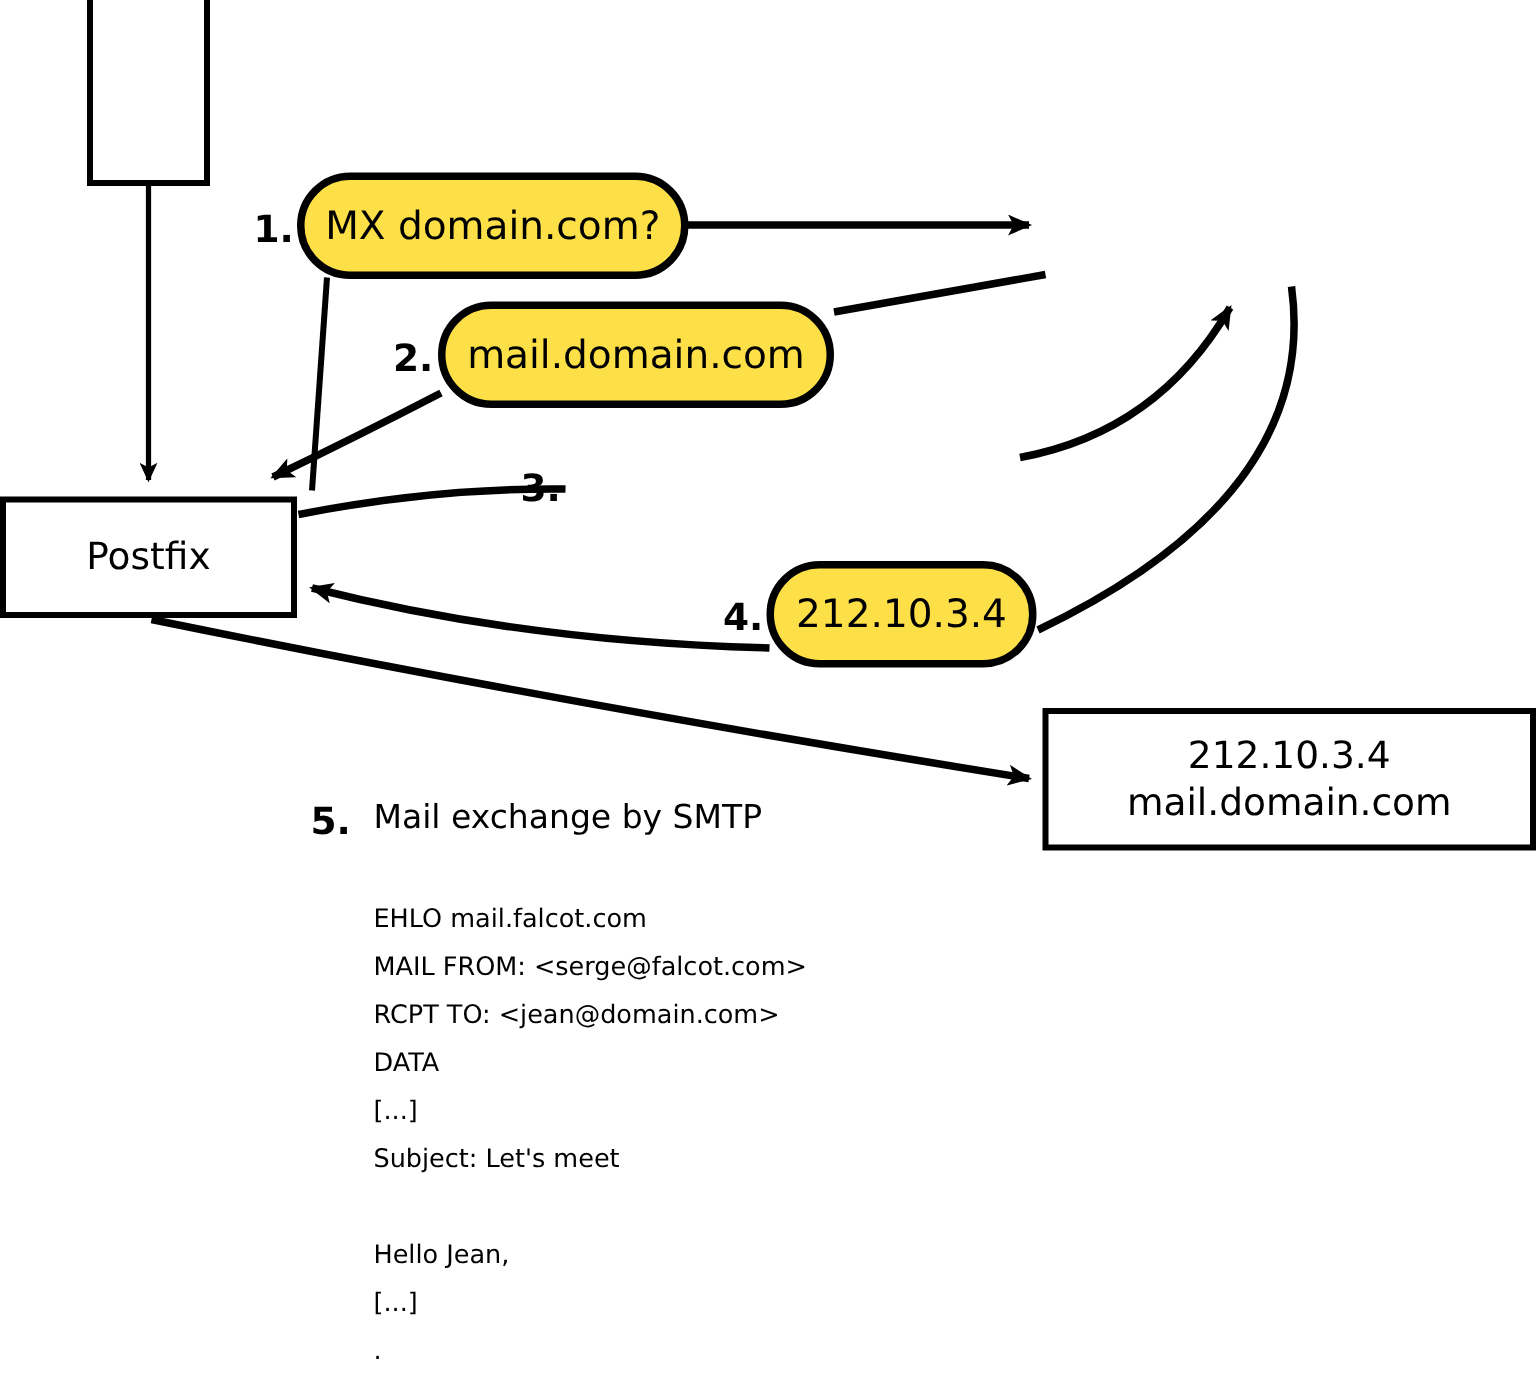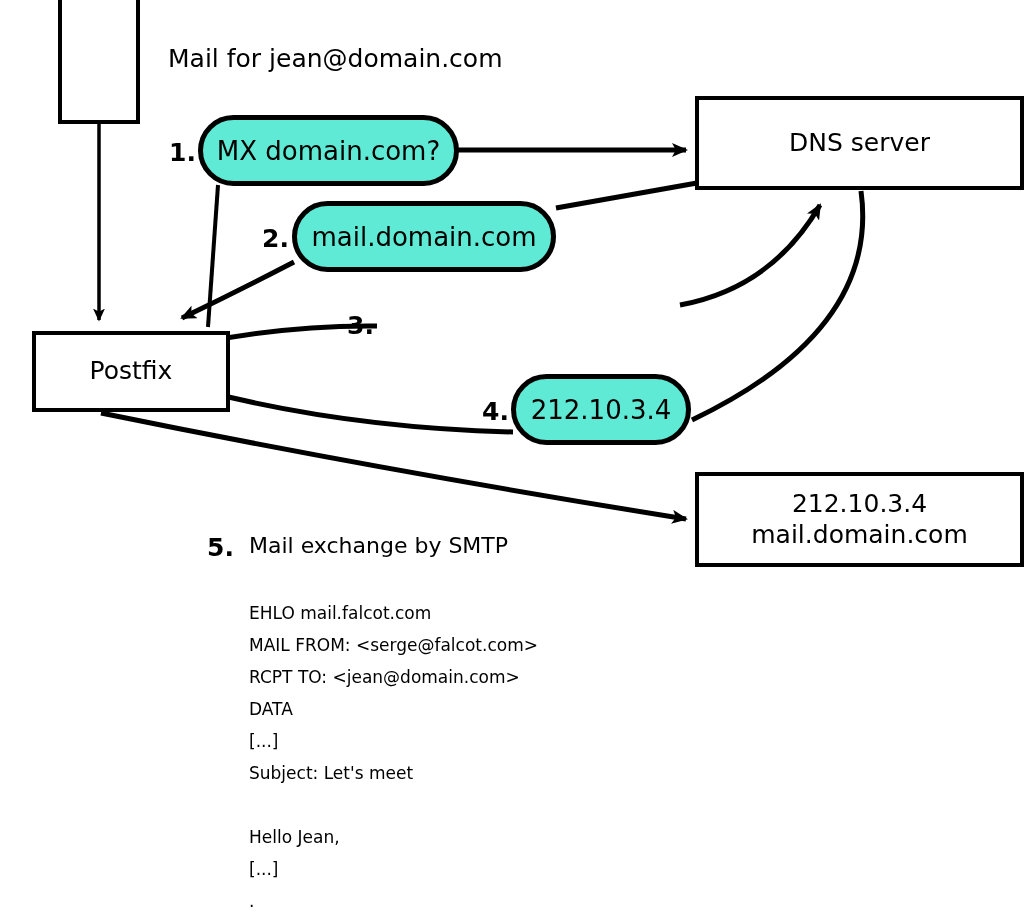--- a/index.html
+++ b/index.html
@@ -38,21 +38,21 @@
     line-height: 1.22;
     font-size: 25px;
     z-index: 3;
   }
   .rect-node .node-line { display: block; white-space: pre; }
 
   .bubble-node {
     position: absolute;
     box-sizing: border-box;
     border: 5px solid #000000;
-    background: #5eead4;
+    background: #fde047;
     border-radius: 40px;
     display: flex;
     align-items: center;
     justify-content: center;
     font-size: 26px;
     white-space: nowrap;
     z-index: 4;
   }
   
   .free-text {
@@ -107,33 +107,29 @@
 
     <path d="M199,343 Q290,325 377,326" fill="none" stroke="#000000" stroke-width="5"></path>
     <path d="M680,305 Q772,288 820,205" fill="none" stroke="#000000" stroke-width="5" marker-end="url(#ahb)"></path>
 
     <path d="M861,191 Q880,330 692,420" fill="none" stroke="#000000" stroke-width="5"></path>
     <path d="M513,432 Q350,428 208,392" fill="none" stroke="#000000" stroke-width="5" marker-end="url(#ahb)"></path>
 
     <path d="M101,413 Q380,470 686,519" fill="none" stroke="#000000" stroke-width="5" marker-end="url(#ahb)"></path>
   </svg>
 
-  <div class="free-text" style="left:168px; top:44px; font-size:25px;">Mail for jean@domain.com</div>
 
   <div class="rect-node" style="left:58px; top:-6px; width:82px; height:130px;">
     <span class="node-line"></span>
   </div>
 
-  <div class="rect-node" style="left:0px; top:331px; width:198px; height:81px;margin-left:32px;">
+  <div class="rect-node" style="left:0px; top:331px; width:198px; height:81px;">
     <span class="node-line">Postfix</span>
   </div>
 
-  <div class="rect-node" style="left:695px; top:96px; width:329px; height:94px;">
-    <span class="node-line">DNS server</span>
-  </div>
 
   <div class="rect-node" style="left:695px; top:472px; width:329px; height:95px; flex-direction:column;">
     <span class="node-line">212.10.3.4</span>
     <span class="node-line">mail.domain.com</span>
   </div>
 
   <div class="step-num" style="left:169px; top:138px;">1.</div>
   <div class="bubble-node" style="left:198px; top:115px; width:261px; height:71px;">
     <span>MX domain.com?</span>
   </div>

